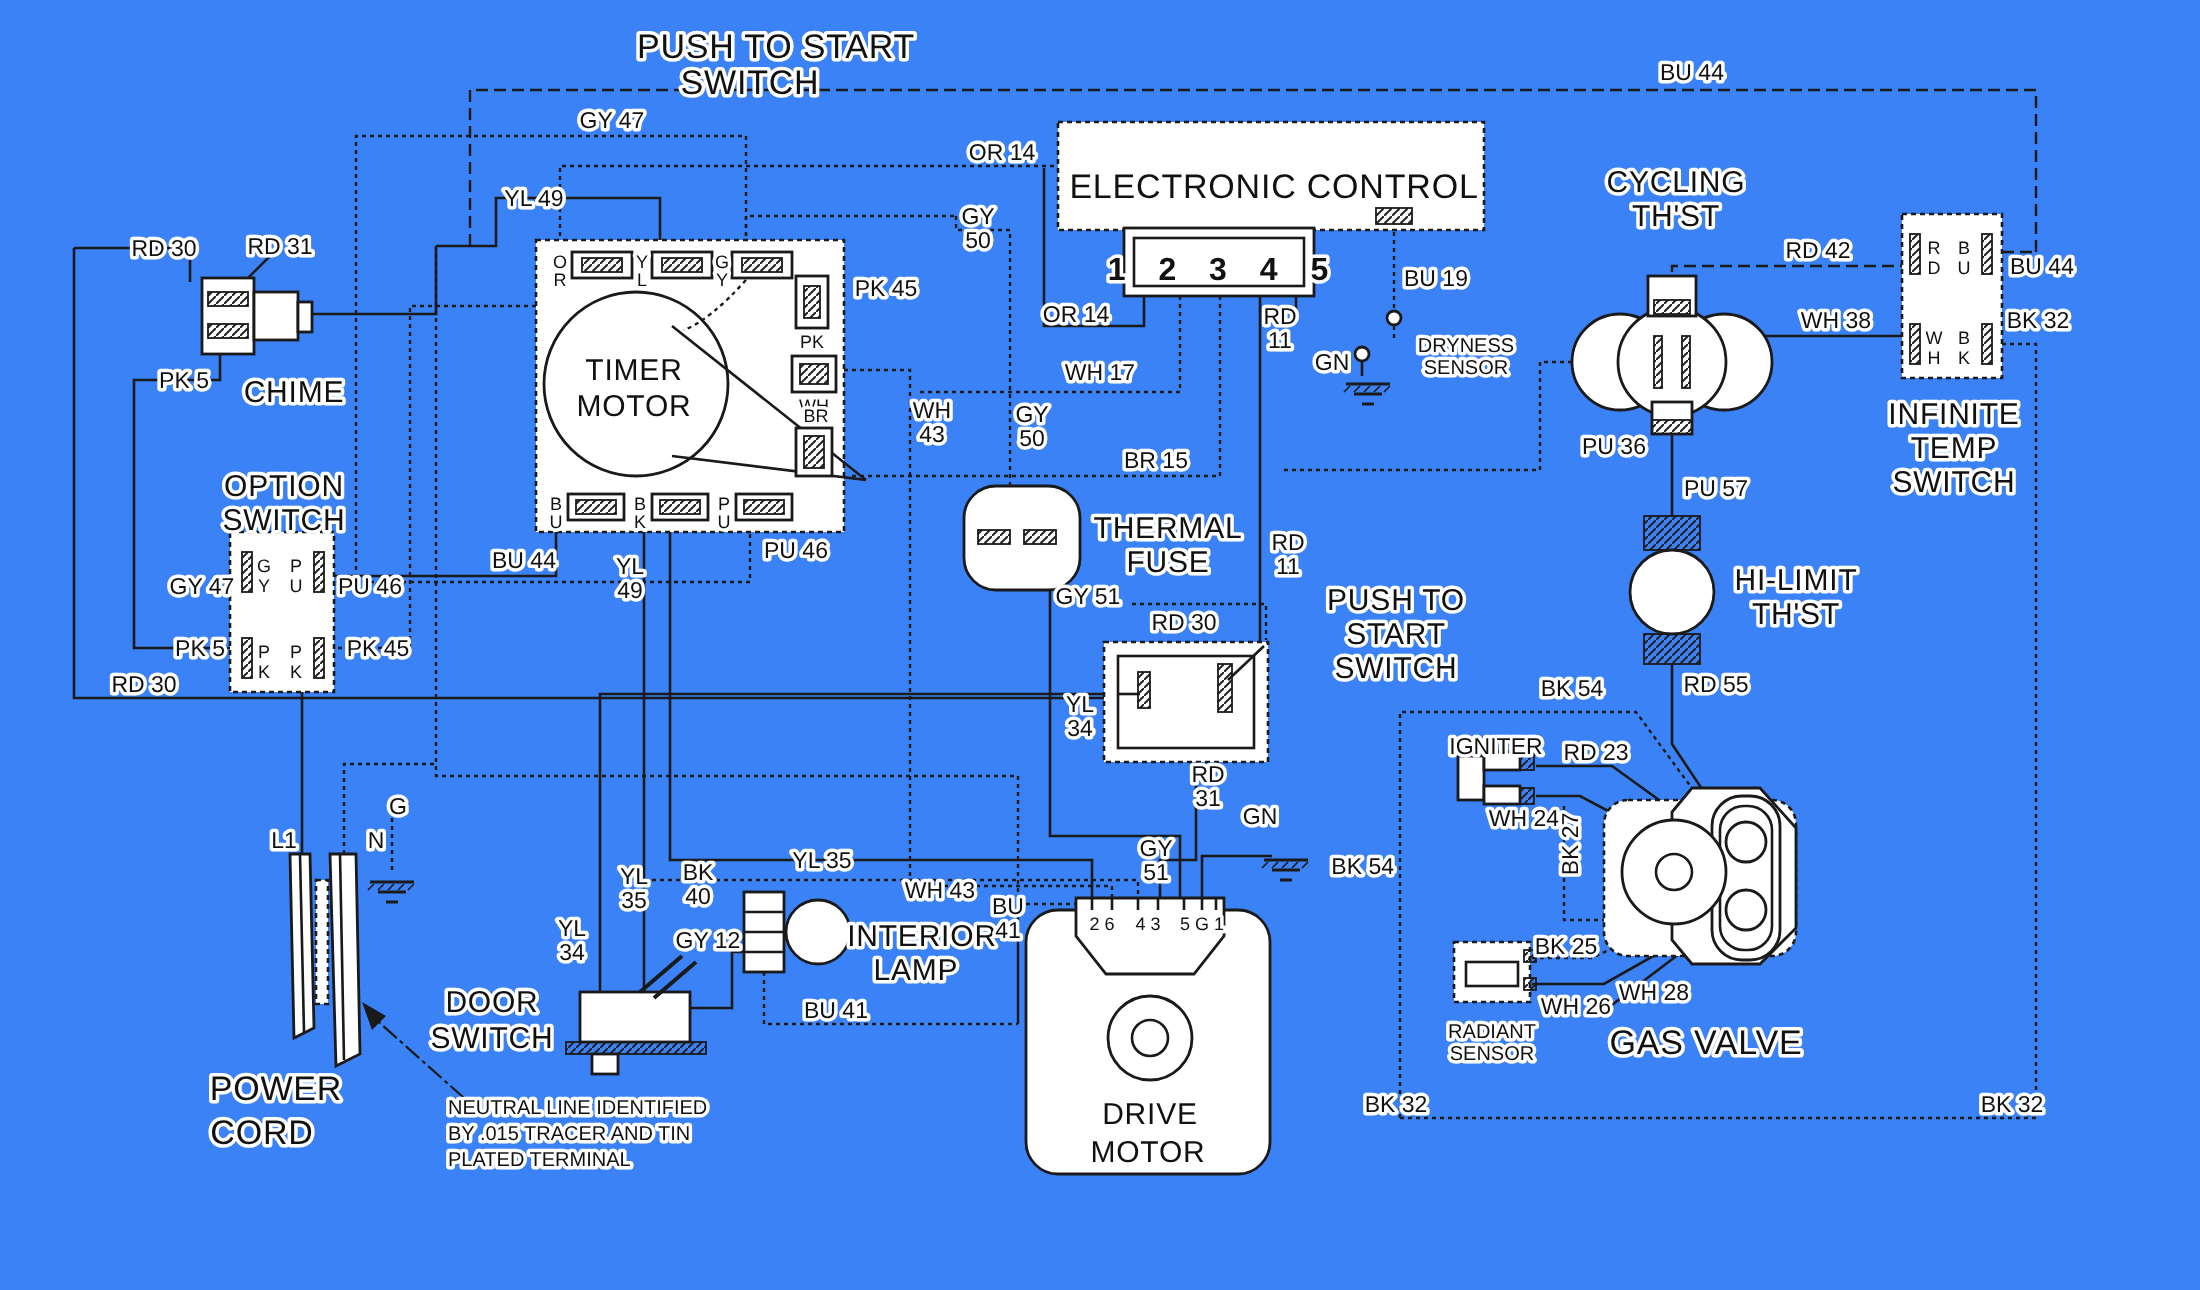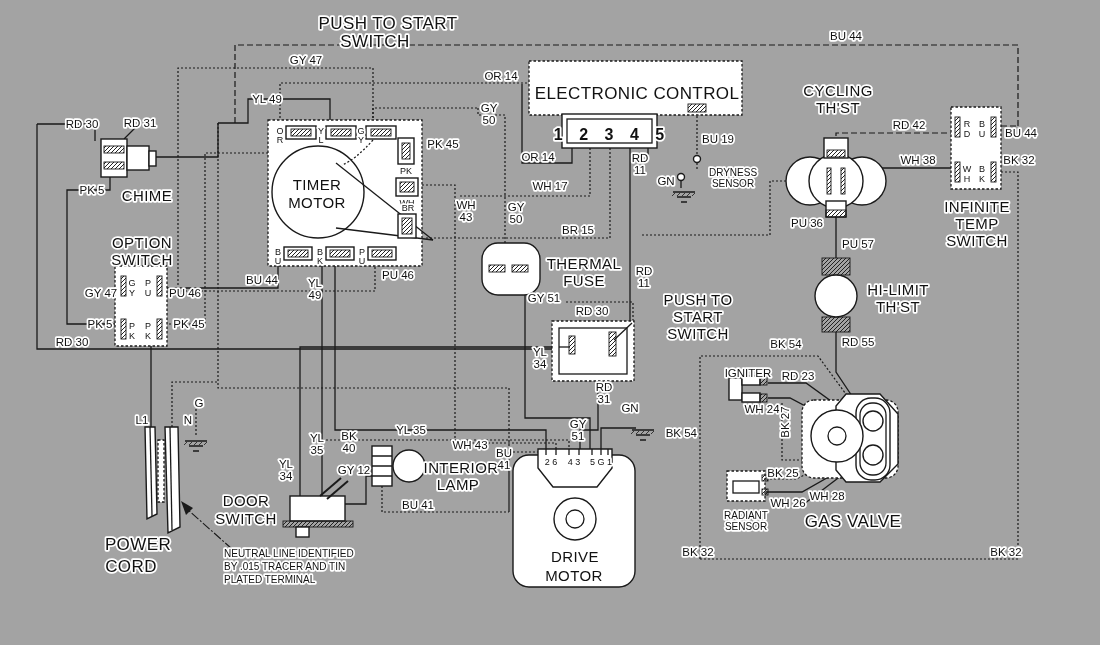--- a/index.html
+++ b/index.html
@@ -1,16 +1,16 @@
 <!DOCTYPE html>
 <html><head>
 <meta charset="utf-8">
 <style>
   html,body{margin:0;padding:0;background:#fff}
-  #stage{position:relative;width:1100px;height:645px;background:#a3a3a3;overflow:hidden}
+  #stage{position:relative;width:1100px;height:645px;background:#3b82f6;overflow:hidden}
   svg{display:block}
   .s  {stroke:#1a1a1a;fill:none;stroke-width:1.3}
   .s2 {stroke:#1a1a1a;fill:none;stroke-width:2}
   .d2 {stroke:#1a1a1a;fill:none;stroke-width:1.2;stroke-dasharray:2 2}
   .d5 {stroke:#1a1a1a;fill:none;stroke-width:1.2;stroke-dasharray:6 3}
   .dd {stroke:#1a1a1a;fill:none;stroke-width:1.1;stroke-dasharray:9 2 2 2}
   .cw {fill:#fff;stroke:#1a1a1a;stroke-width:1.4}
   .cwd{fill:#fff;stroke:#1a1a1a;stroke-width:1.3;stroke-dasharray:2.5 2}
   .ht {fill:url(#hatch);stroke:#1a1a1a;stroke-width:.9}
   .blk{fill:#1a1a1a;stroke:none}

